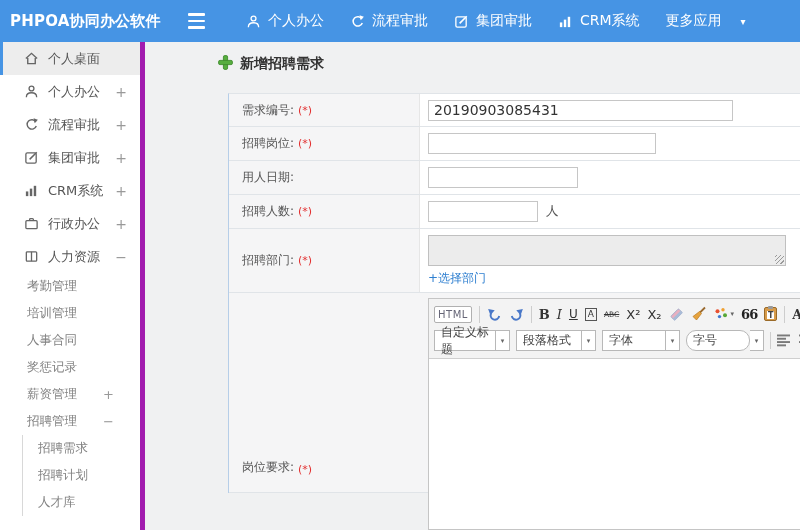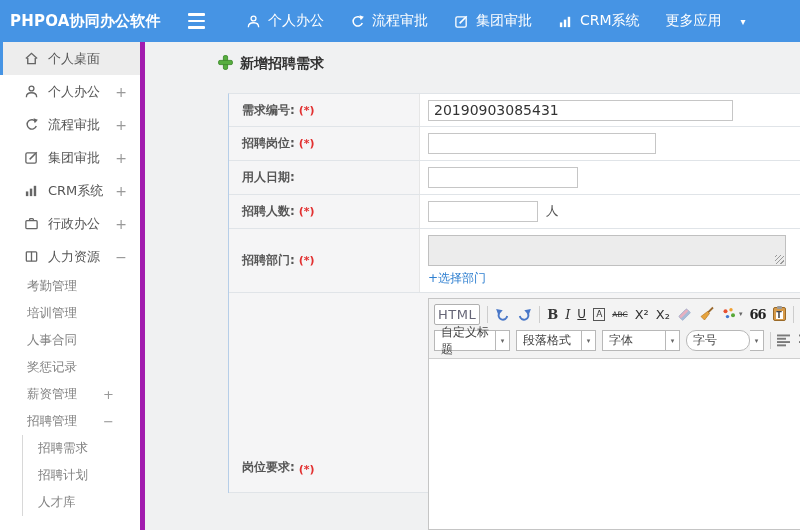--- a/index.html
+++ b/index.html
@@ -33,21 +33,21 @@
   .sub-item .expand { right:26px; font-size:13px; }
   .subsub-wrap { margin-left:22px; border-left:1px solid #d8d8d8; }
   .subsub-item { height:27px; display:flex; align-items:center; padding-left:15px; color:#828282; font-size:12.5px; cursor:pointer; }
   
   .content { position:absolute; left:146px; top:42px; right:0; bottom:0; background:#f0f1f2; }
   .page-title { display:flex; align-items:center; gap:7px; margin:13px 0 0 72px; font-size:14px; font-weight:bold; color:#333; }
   
   .form { margin:20px 0 0 82px; border-top:1px solid #e0e4e8; border-left:1px solid #b6cee8; }
   .frow { display:flex; border-bottom:1px solid #e0e4e8; background:#fff; }
   .fl { width:191px; flex:none; background:#f5f5f6; border-right:1px solid #e6e6e6;
-        display:flex; align-items:center; padding-left:13px; gap:4px; font-size:12px; color:#555;font-weight:bold; }
+        display:flex; align-items:center; padding-left:13px; gap:4px; font-size:12px; color:#555; }
   .req { color:#e23030; font-size:11px; }
   .fv { flex:1; display:flex; align-items:center; padding:5px 8px; background:#fff; }
   .txt { border:1px solid #c6c6c6; height:21px; padding:1px 5px; font-size:13px; color:#333; font-family:inherit; background:#fff; }
   .suffix { margin-left:8px; font-size:12.5px; color:#555; }
   .blink { color:#2e7fd0; font-size:12px; text-decoration:none; cursor:pointer; }
   .r1 { height:33px; } .r2,.r3,.r4 { height:34px; } .r5 { height:64px; } .r6 { height:36px; }
   .r5 .fv { flex-direction:column; align-items:flex-start; justify-content:space-between; padding-top:6px; }
   .ta { width:358px; height:40px; background:#ececec; border:1px solid #c0c0c0; position:relative; }
   .ta .rsz { position:absolute; right:1px; bottom:1px; width:9px; height:9px;
              background:repeating-linear-gradient(-45deg, transparent 0 2px, #9a9a9a 2px 3px); }
@@ -56,21 +56,21 @@
   .r7 { height:200px; background:#f5f5f6; }
   .r7 .fl { border-right:none; align-items:flex-end; padding-bottom:16px; background:transparent; }
   .r7 .fv { background:transparent; padding:0; align-items:flex-start; }
   
   .editor { margin:5px 0 0 8px; width:420px; background:#fff; border:1px solid #c5c5c5; }
   .etoolbar { background:#f3f3f3; padding:3px 5px 4px 5px; border-bottom:1px solid #cfcfcf; }
   .trow1 { display:flex; align-items:center; gap:7px; height:24px; }
   .trow2 { display:flex; align-items:center; gap:6px; height:27px; margin-top:1px; }
   .tsep { width:1px; height:17px; background:#cdcdcd; flex:none; }
   .tbtn { display:flex; align-items:center; cursor:pointer; color:#333; flex:none; }
-  .btn-html { border:1px solid #b0b0b0; background:#fff; border-radius:2px; font-size:13px; color:#667; padding:2px 3px; letter-spacing:0.5px; }
+  .btn-html { border:1px solid #b0b0b0; background:#fff; border-radius:2px; font-size:10px; color:#667; padding:2px 3px; letter-spacing:0.5px; }
   .g-b { font-family:"DejaVu Serif","Liberation Serif",serif; font-weight:bold; font-size:13px; }
   .g-i { font-family:"DejaVu Serif","Liberation Serif",serif; font-style:italic; font-size:13px; }
   .g-u { font-size:12px; text-decoration:underline; }
   .g-abox { border:1px solid #555; font-size:9px; line-height:11px; padding:0 2px; }
   .g-abc { font-size:7.5px; text-decoration:line-through; }
   .g-sup,.g-sub { font-size:13px; }
   .g-quote { font-family:"DejaVu Serif","Liberation Serif",serif; font-weight:bold; font-size:13px; letter-spacing:-1px; color:#222; }
   .g-fore { font-family:"DejaVu Serif","Liberation Serif",serif; font-weight:bold; font-size:13px; }
   .mini-caret { font-size:7px; color:#666; margin-left:2px; }
   .icon-paste { width:13px; height:14px; background:#d79b4a; border:1px solid #9a6a28; border-radius:2px; position:relative; }

